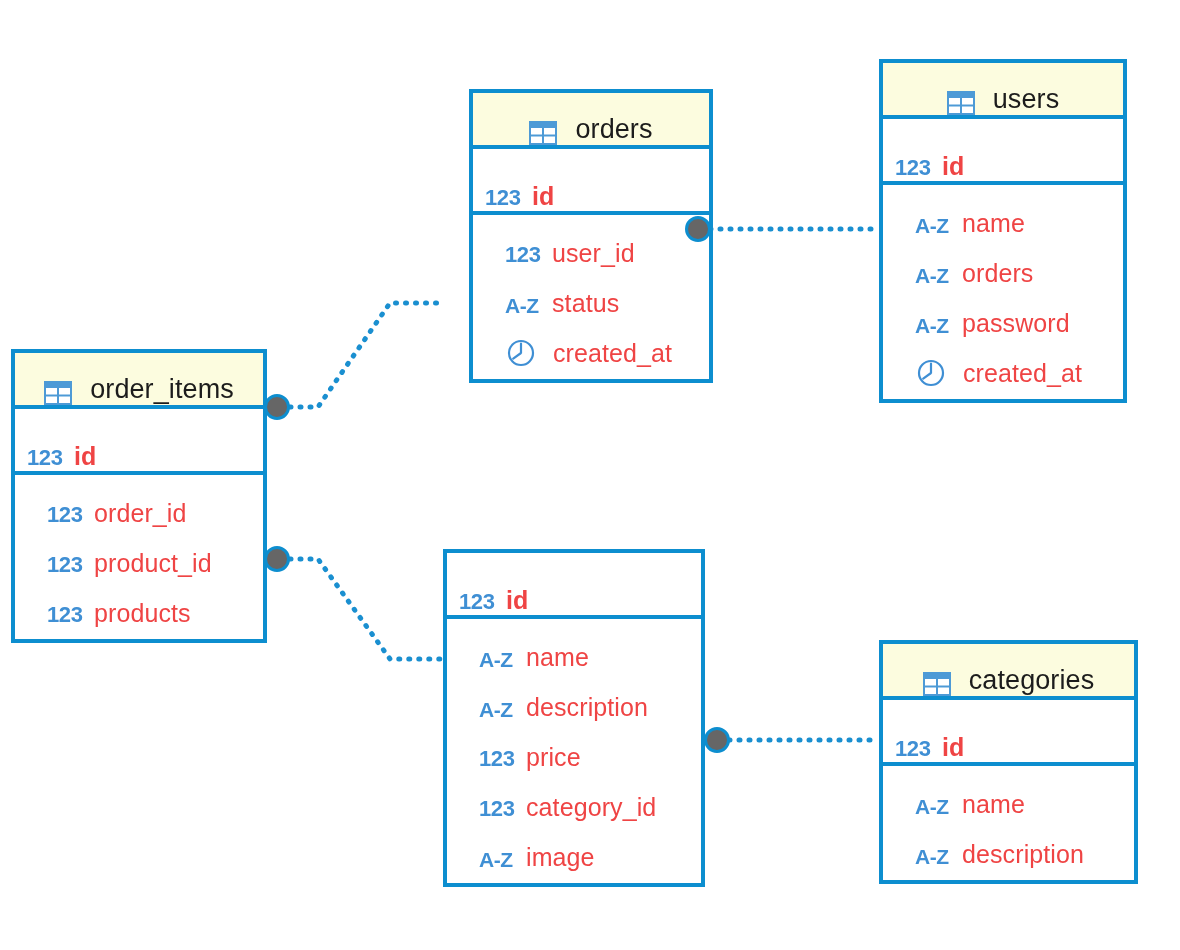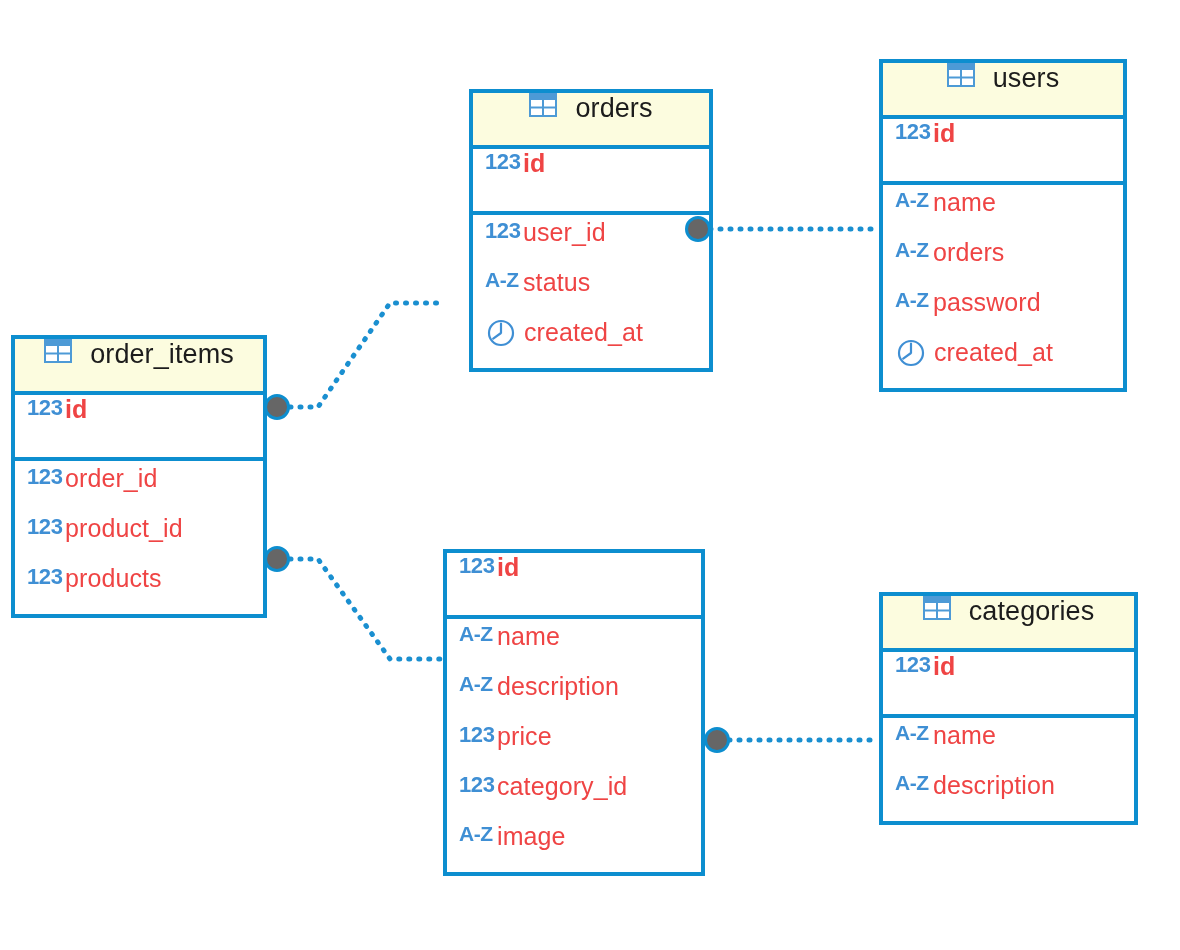--- a/index.html
+++ b/index.html
@@ -32,47 +32,49 @@
     border: 4px solid #0d8ecf;
     background: #ffffff;
     z-index: 2;
   }
   .entity-header {
     box-sizing: border-box;
     background: #fcfcdf;
     border-bottom: 4px solid #0d8ecf;
     height: 56px;
     display: flex;
-    align-items: flex-start;
+    align-items: flex-end;
     justify-content: center;
     gap: 18px;
     padding: 0 10px;
   }
   .entity-title {
     font-size: 27px;
     color: #1c1c1c;
     letter-spacing: .1px;
     white-space: nowrap;
   }
   .pk-section {
     box-sizing: border-box;
     border-bottom: 4px solid #0d8ecf;
     background: #ffffff;
   }
   .fields-section {
     box-sizing: border-box;
     background: #ffffff;
     padding-top: 3px;
-    padding-bottom: 0;
+    padding-bottom: 11px;
+    margin-left: 20px;
   }
   .field-row {
     display: flex;
-    align-items: flex-start;
+    align-items: flex-end;
     height: 50px;
     padding: 0 0 0 12px;
+    gap: 9px;
     white-space: nowrap;
   }
   .pk-section .field-row {
     height: 62px;
   }
   .type-icon {
     flex: 0 0 auto;
     color: #3f8fd4;
     font-size: 22px;
     font-weight: bold;
@@ -200,21 +202,21 @@
           <svg width="30" height="30" viewBox="0 0 30 30">
             <circle cx="15" cy="15" r="12" fill="none" stroke="#3f8fd4" stroke-width="2.2"></circle>
             <path d="M 15 15 L 15 5.5 M 15 15 L 7.2 20.6" stroke="#3f8fd4" stroke-width="2.2" stroke-linecap="round" fill="none"></path>
           </svg>
         </span>
         <span class="field-name">created_at</span>
       </div>
     </div>
   </div>
 
-  <div class="entity" style="left:11px; top:335px; width:256px;">
+  <div class="entity" style="left:11px; top:349px; width:256px;">
     <div class="entity-header">
       <svg class="table-glyph" width="28" height="24" viewBox="0 0 28 24">
         <rect x="0" y="0" width="28" height="24" fill="#4d9ad6"></rect>
         <rect x="2" y="7" width="11" height="6.5" fill="#ffffff"></rect>
         <rect x="15" y="7" width="11" height="6.5" fill="#ffffff"></rect>
         <rect x="2" y="15.5" width="11" height="6.5" fill="#ffffff"></rect>
         <rect x="15" y="15.5" width="11" height="6.5" fill="#ffffff"></rect>
       </svg>
       <span class="entity-title">order_items</span>
     </div>
@@ -264,21 +266,21 @@
         <span class="type-icon">123</span>
         <span class="field-name">category_id</span>
       </div>
       <div class="field-row">
         <span class="type-icon az">A-Z</span>
         <span class="field-name">image</span>
       </div>
     </div>
   </div>
 
-  <div class="entity" style="left:879px; top:592px; width:259px;">
+  <div class="entity" style="left:879px; top:640px; width:259px;">
     <div class="entity-header">
       <svg class="table-glyph" width="28" height="24" viewBox="0 0 28 24">
         <rect x="0" y="0" width="28" height="24" fill="#4d9ad6"></rect>
         <rect x="2" y="7" width="11" height="6.5" fill="#ffffff"></rect>
         <rect x="15" y="7" width="11" height="6.5" fill="#ffffff"></rect>
         <rect x="2" y="15.5" width="11" height="6.5" fill="#ffffff"></rect>
         <rect x="15" y="15.5" width="11" height="6.5" fill="#ffffff"></rect>
       </svg>
       <span class="entity-title">categories</span>
     </div>

